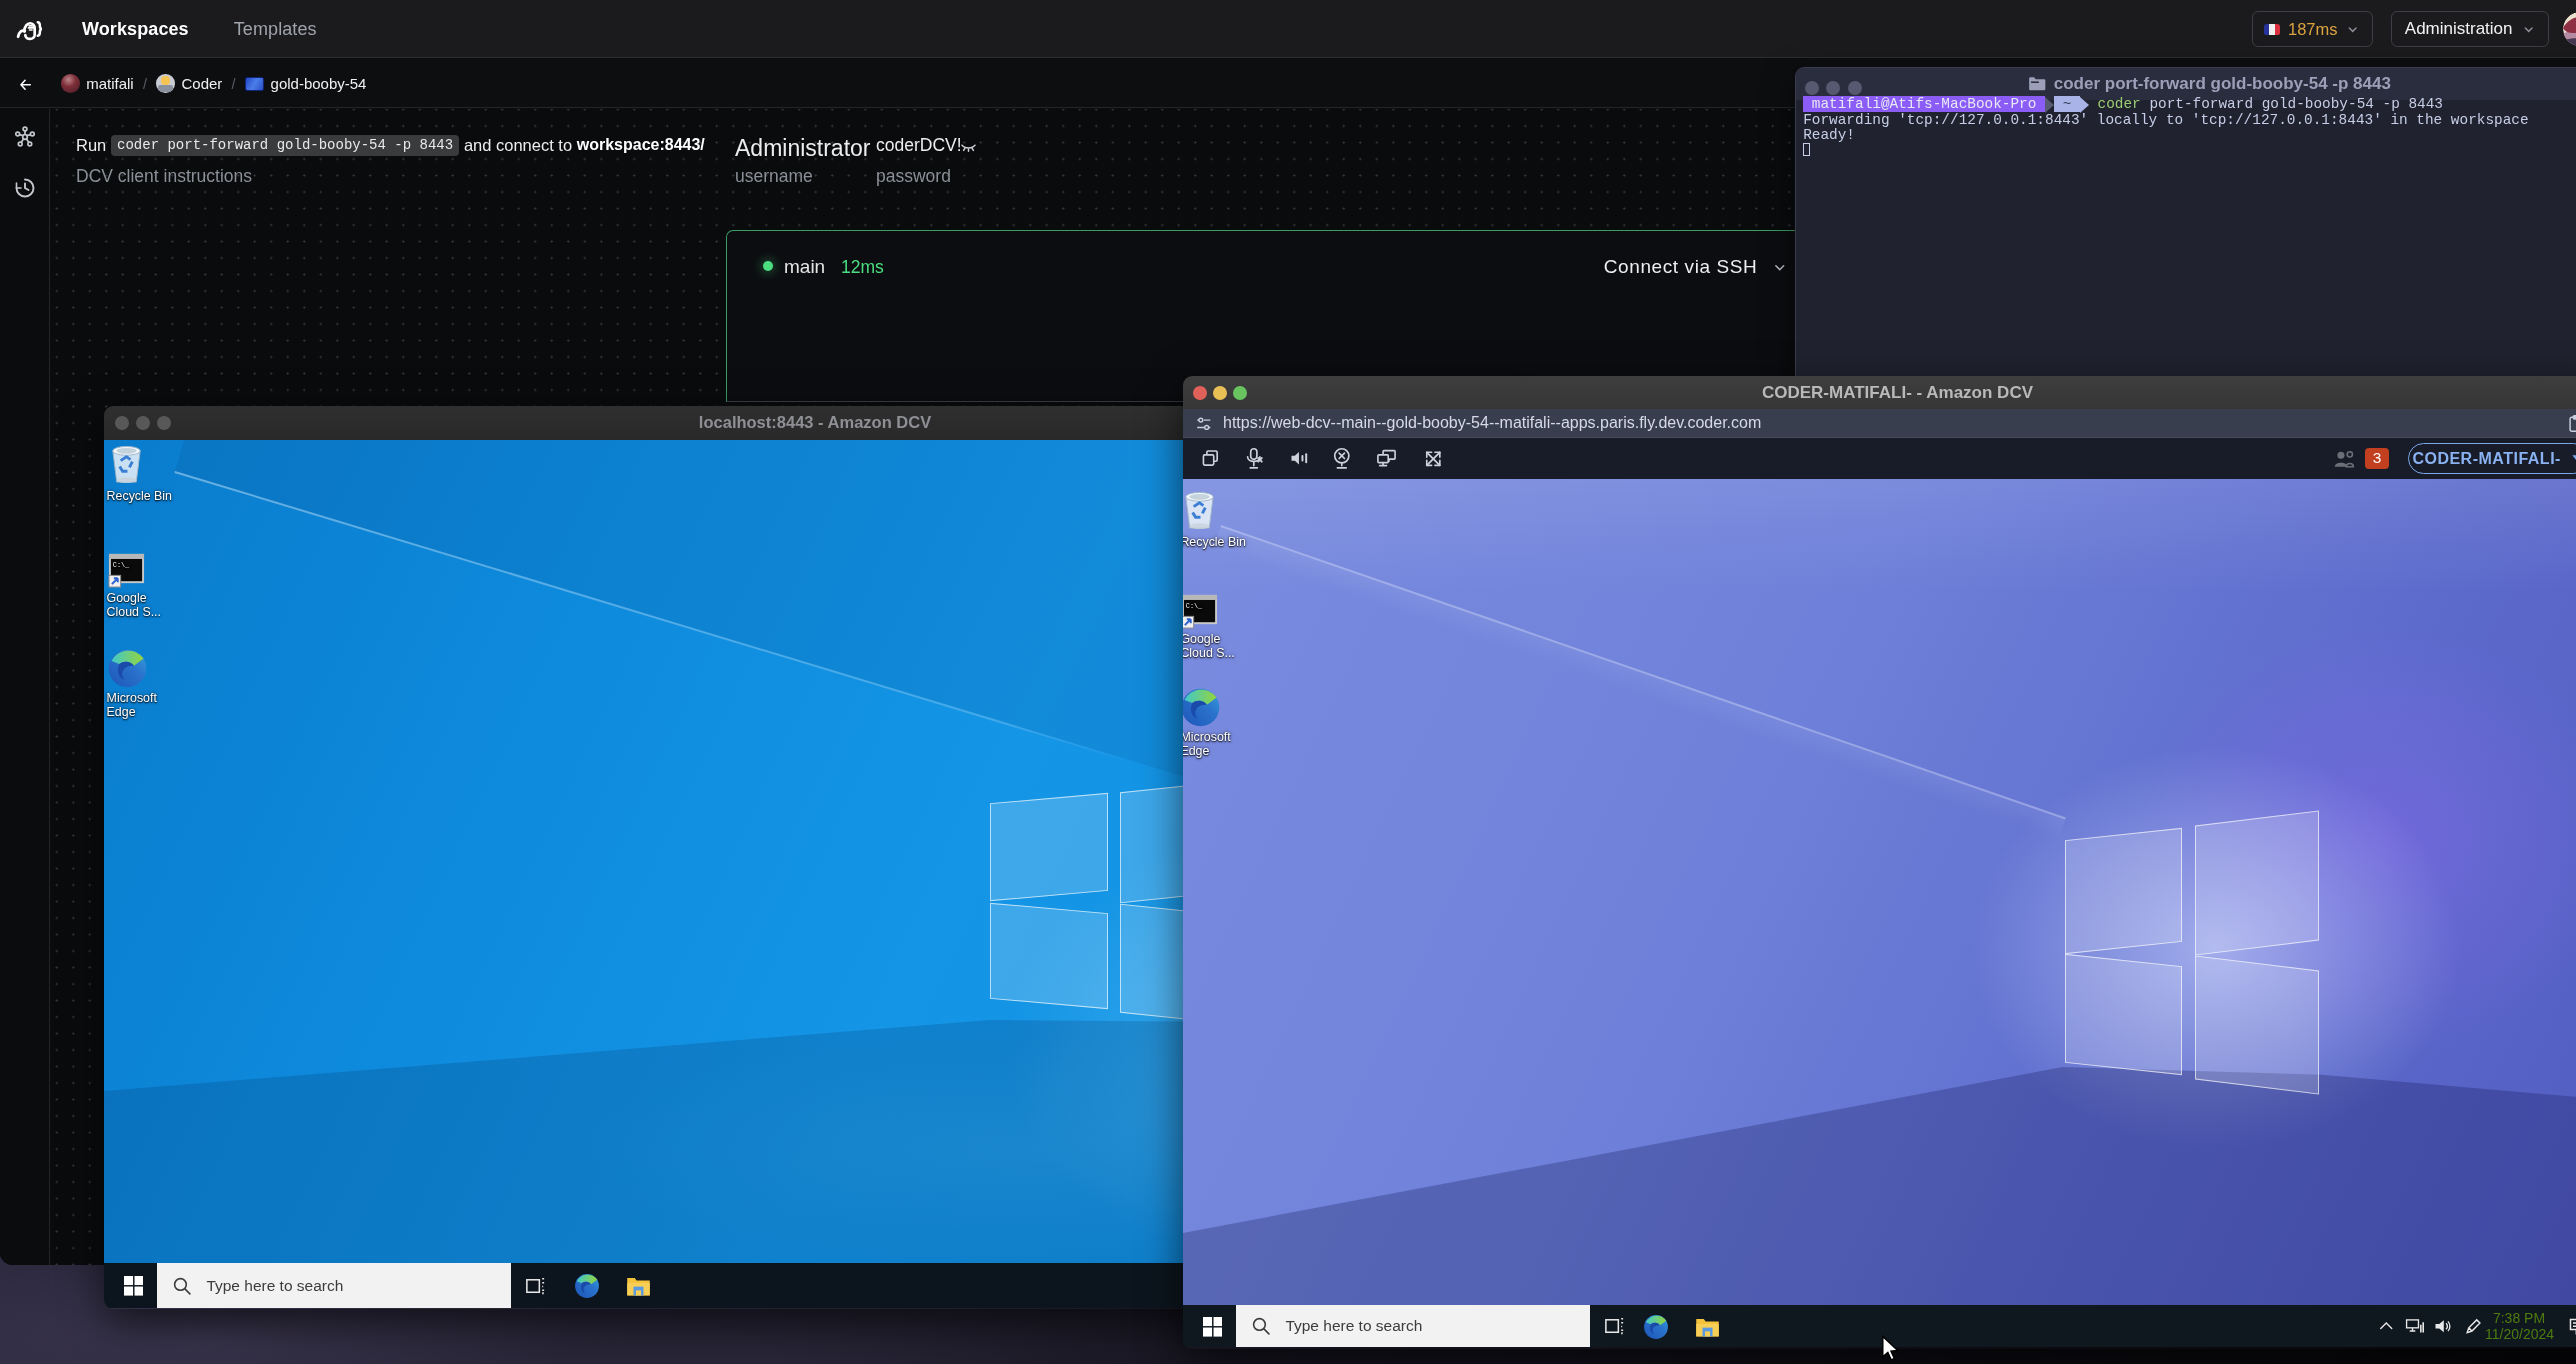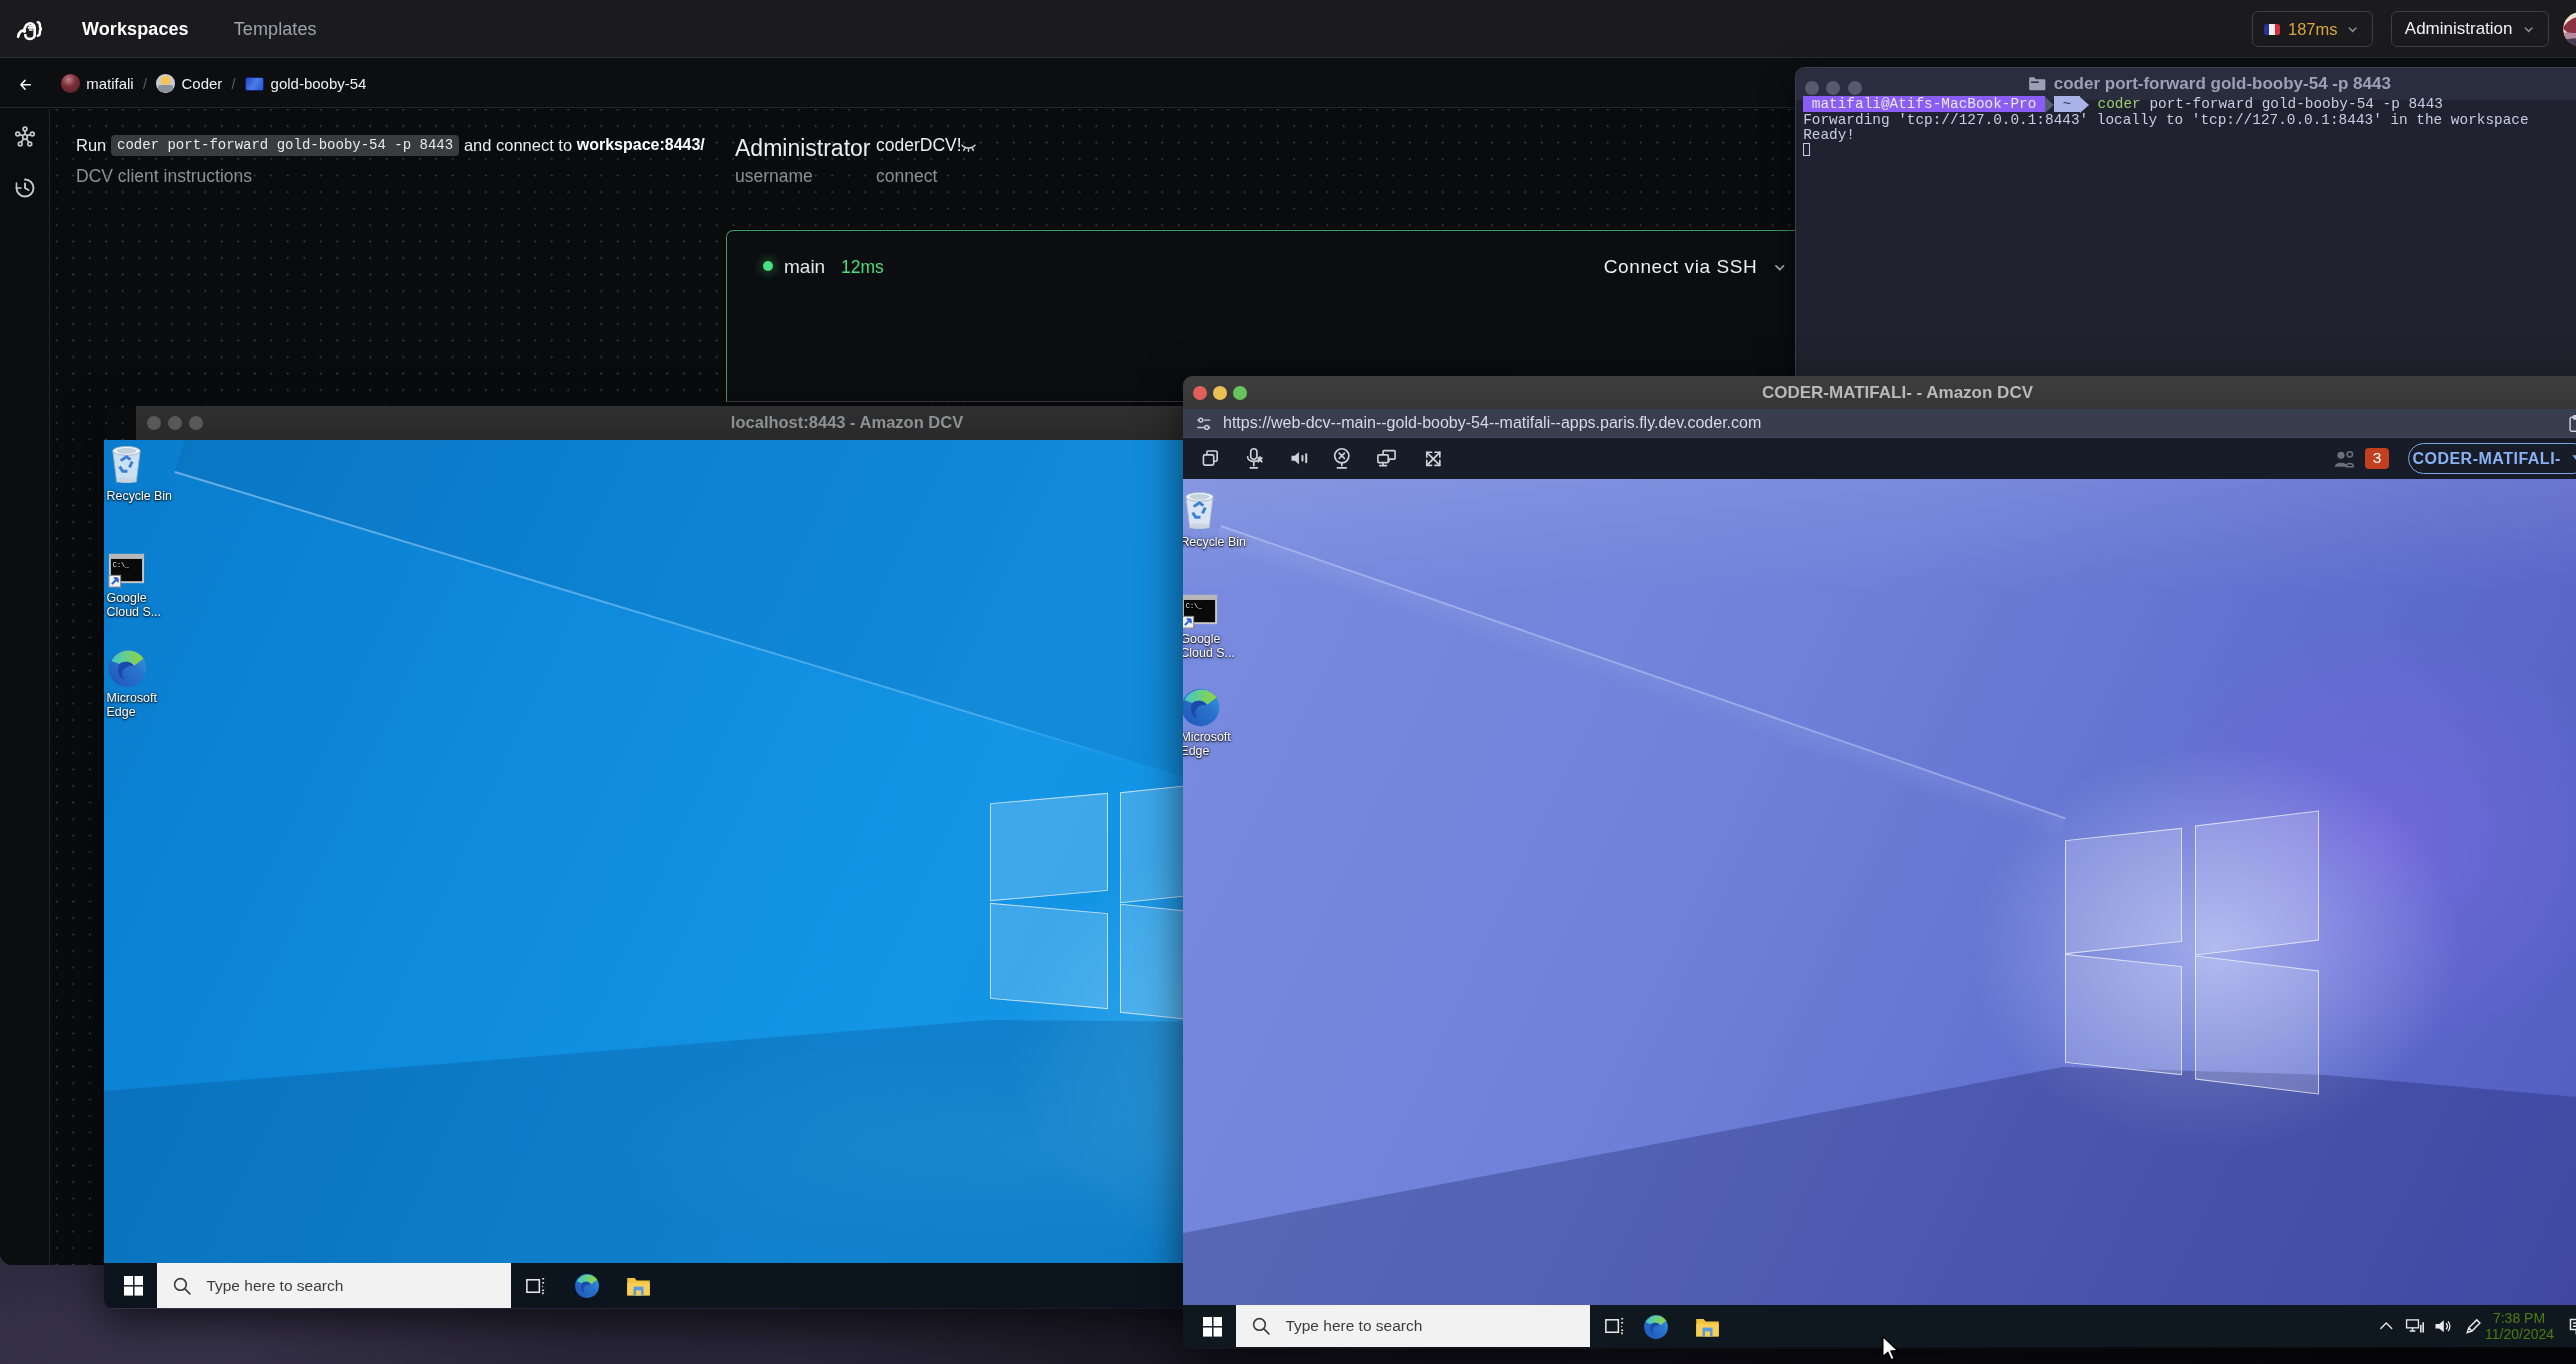--- a/index.html
+++ b/index.html
@@ -45,21 +45,21 @@
   #termbody { left:7.2px; top:29px; font-family:"Liberation Mono",monospace; font-size:14.4px; line-height:15px; color:#c6cde6; white-space:pre; }
   .chip1 { background:#8b5cf6; color:#e6e9f4; }
   .chip2 { background:#a9b3e8; color:#343a55; }
   .tgreen { color:#9ccc72; }
   .arr { display:inline-block; width:0; height:0; border-top:8.8px solid transparent; border-bottom:8.8px solid transparent; vertical-align:-4.6px; }
   .a1 { border-left:9.3px solid #565b72; }
   .a2 { border-left:9.3px solid #a9b3e8; }
 
   
   .macwin { border-radius:9.3px; overflow:hidden; box-shadow:0 12.4px 41px rgba(0,0,0,.6); }
-  .mactitle { width:100%; height:34px; background:linear-gradient(#2f2f2f,#292929); position:relative;margin-left:32px; }
+  .mactitle { width:100%; height:34px; background:linear-gradient(#2f2f2f,#292929); position:relative; }
   .mactitle .t { width:100%; text-align:center; font-weight:700; color:#9b9b9b; position:absolute; }
 
   
   #winL { left:104px; top:406px; width:1422px; height:903px; }
   #deskL { left:0; top:34px; width:1422px; height:823px; overflow:hidden;
      background:linear-gradient(115deg, #0a7ccd 0%, #0e8adc 30%, #1495e6 58%, #1190e2 100%); }
   #taskL { left:0; top:857px; width:1422px; height:45px; background:#0c151d; }
 
   
   #winR { left:1183px; top:376px; width:1429px; height:973px; }
@@ -200,21 +200,21 @@
     <span style="font-size:16px;color:#fff;font-weight:700;">workspace:8443/</span>
   </div>
   <div class="abs" style="left:76px;top:166px;font-size:17.5px;color:#8b8f97;">DCV client instructions</div>
   <div class="abs" style="left:735px;top:135px;font-size:23px;color:#ecedee;">Administrator</div>
   <div class="abs" style="left:735px;top:166px;font-size:17.5px;color:#8b8f97;">username</div>
   <div class="abs" style="left:876px;top:135px;font-size:17.5px;color:#ecedee;">coderDCV!</div>
   <svg class="abs" style="left:957px;top:137px" width="23" height="19.6" viewBox="0 0 24 24" fill="none" stroke="#d0d2d6" stroke-width="1.8" stroke-linecap="round">
     <path d="M4 10 C7 14.5, 17 14.5, 20 10"></path>
       <path d="M7.5 13.8 L6 16.4 M12 14.8 L12 17.6 M16.5 13.8 L18 16.4"></path>
   </svg>
-  <div class="abs" style="left:876px;top:166px;font-size:17.5px;color:#8b8f97;">connect</div>
+  <div class="abs" style="left:876px;top:166px;font-size:17.5px;color:#8b8f97;">password</div>
 
   <div id="wpanel" class="abs">
     <div class="agentdot abs"></div>
     <div class="agentname abs">main</div>
     <div class="agentms abs">12ms</div>
     <div class="connectssh abs">Connect via SSH
       <svg style="vertical-align:-2.1px;margin-left:8.2px" width="15.5" height="15.5" viewBox="0 0 24 24" fill="none" stroke="#b9bdc4" stroke-width="2.4" stroke-linecap="round">
           <path d="M6 9 L12 15 L18 9"></path>
         </svg>
     </div>

